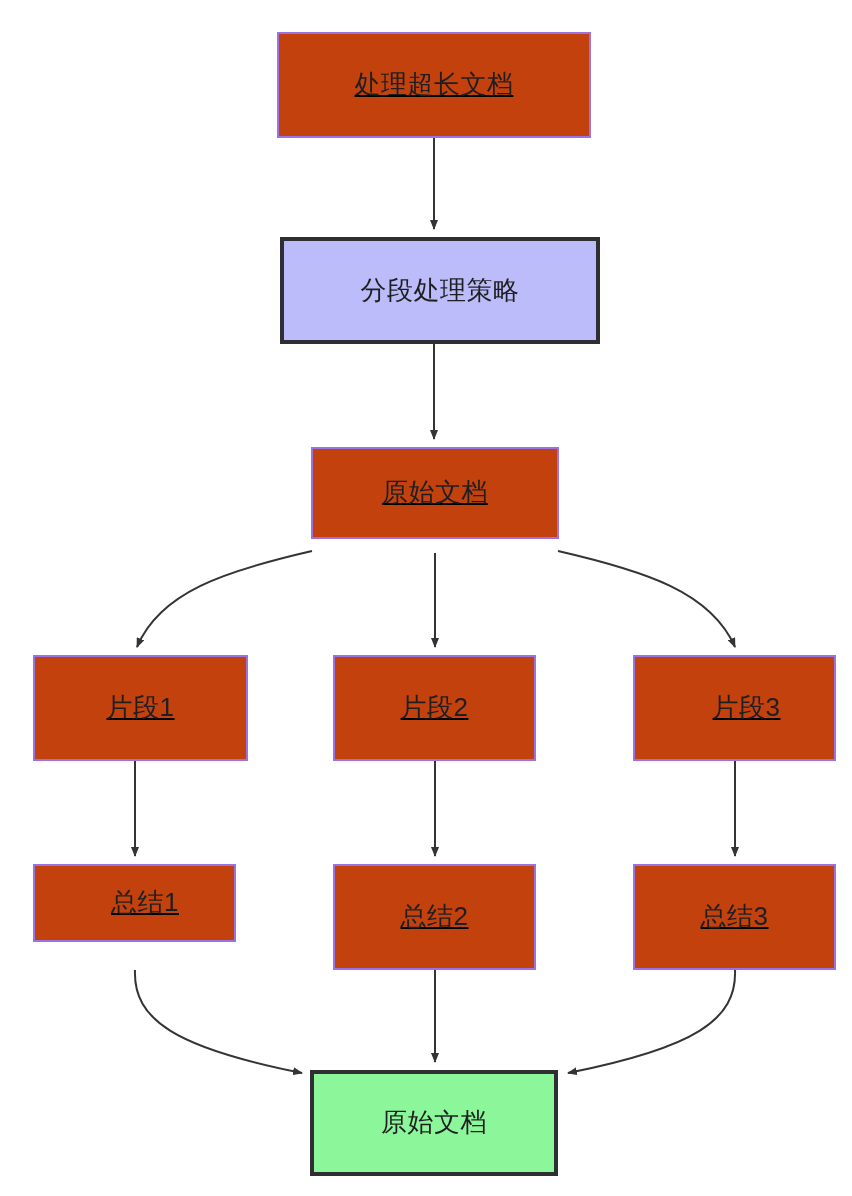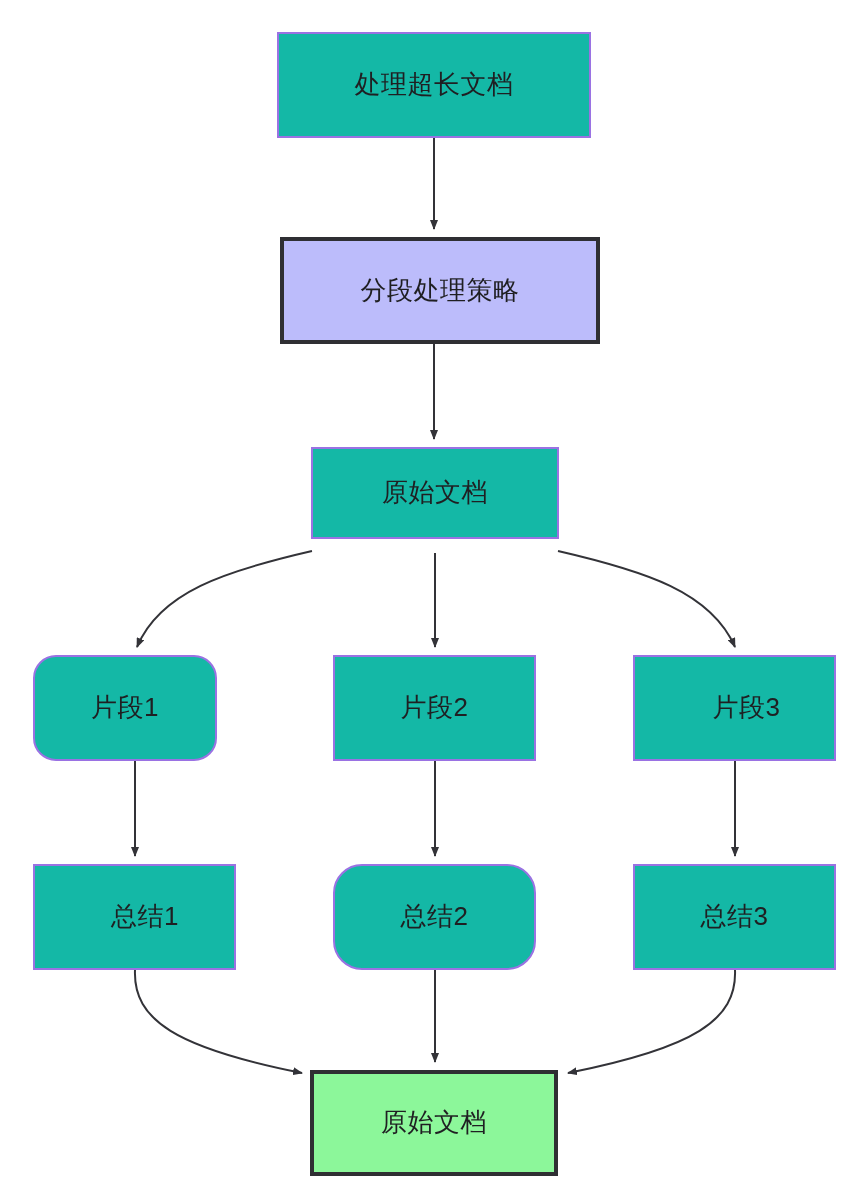--- a/index.html
+++ b/index.html
@@ -37,22 +37,23 @@
   }
   .node-label {
     font-size: 26px;
     line-height: 1.2;
     color: #1f1f22;
     letter-spacing: 0.5px;
     white-space: nowrap;
   }
   
   .style-light {
-    background: #14b8a6;
+    background: #c2410c;
     border: 2px solid #9a72e3;
+    text-decoration: underline;
   }
   
   .style-strategy {
     background: #bcbcfb;
     border: 4px solid #2f2f33;
   }
   
   .style-result {
     background: #8cf79a;
     border: 4px solid #2f2f33;
@@ -98,37 +99,37 @@
   </div>
 
   <div class="node style-strategy" style="left:280px; top:237px; width:320px; height:107px;">
     <span class="node-label">分段处理策略</span>
   </div>
 
   <div class="node style-light" style="left:311px; top:447px; width:248px; height:92px;">
     <span class="node-label">原始文档</span>
   </div>
 
-  <div class="node style-light" style="left:33px; top:655px; width:184px; height:106px;border-radius:23px;">
+  <div class="node style-light" style="left:33px; top:655px; width:215px; height:106px;">
     <span class="node-label">片段1</span>
   </div>
 
   <div class="node style-light" style="left:333px; top:655px; width:203px; height:106px;">
     <span class="node-label">片段2</span>
   </div>
 
   <div class="node style-light" style="left:633px; top:655px; width:203px; height:106px;padding-left:24px;">
     <span class="node-label">片段3</span>
   </div>
 
-  <div class="node style-light" style="left:33px; top:864px; width:203px; height:106px;padding-left:21px;">
+  <div class="node style-light" style="left:33px; top:864px; width:203px; height:78px;padding-left:21px;">
     <span class="node-label">总结1</span>
   </div>
 
-  <div class="node style-light" style="left:333px; top:864px; width:203px; height:106px;border-radius:29px;">
+  <div class="node style-light" style="left:333px; top:864px; width:203px; height:106px;">
     <span class="node-label">总结2</span>
   </div>
 
   <div class="node style-light" style="left:633px; top:864px; width:203px; height:106px;">
     <span class="node-label">总结3</span>
   </div>
 
   <div class="node style-result" style="left:310px; top:1070px; width:248px; height:106px;">
     <span class="node-label">原始文档</span>
   </div>

